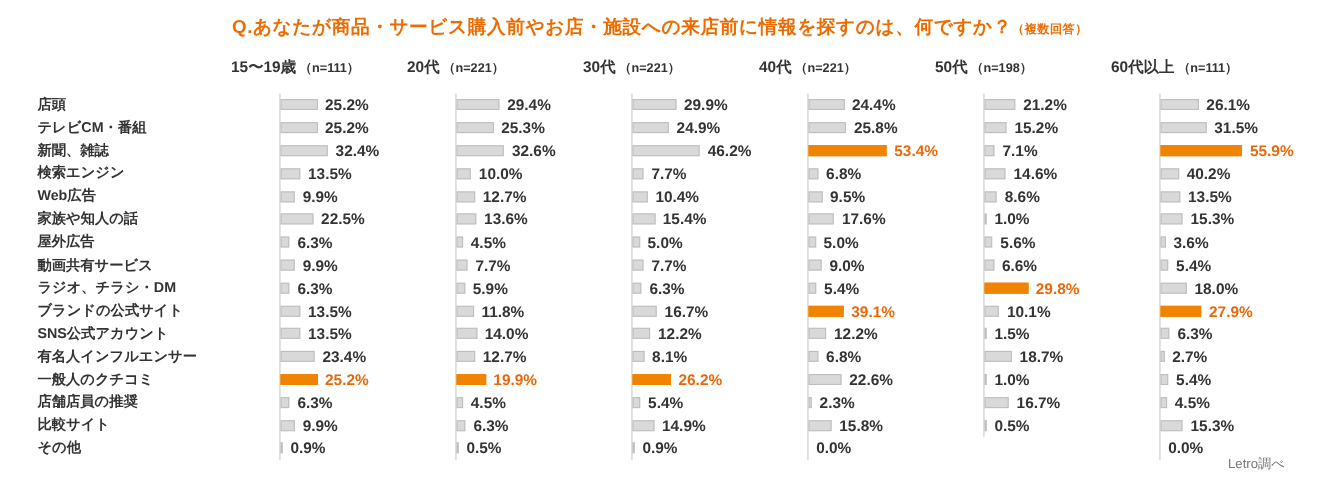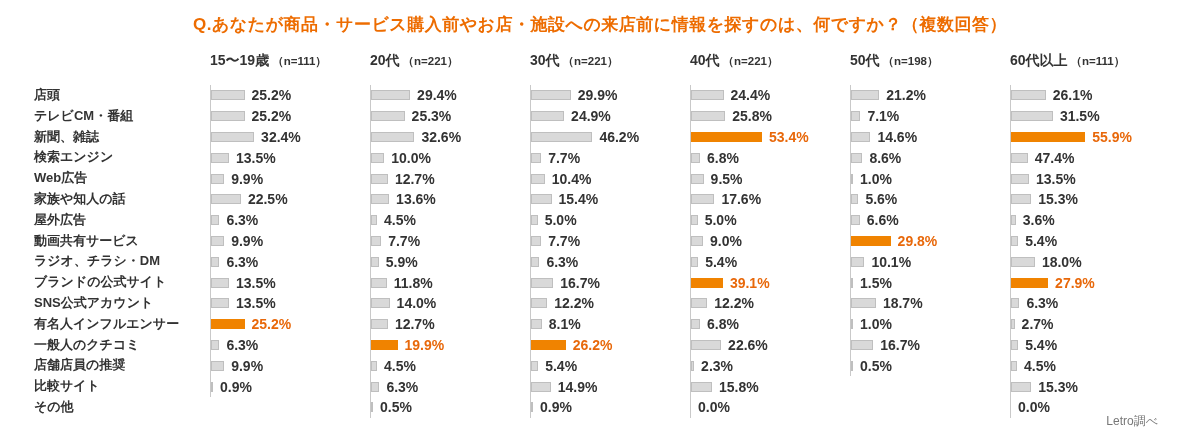--- a/index.html
+++ b/index.html
@@ -14,21 +14,21 @@
   }
   .title {
     text-align: center;
     padding-top: 13px;
     font-weight: bold;
     color: var(--accent, #ed6c00);
     font-size: 17px;
     letter-spacing: 0.5px;
     white-space: nowrap;
   }
-  .title .note { font-size: 17px; }
+  .title .note { font-size: 11px; }
   .chart {
     display: flex;
     margin-top: 16px;
     padding-left: 34px;
   }
   .labels {
     width: 176px;
     padding-top: 33px;
     flex: none;
   }
@@ -41,21 +41,21 @@
   }
   .group { width: 160px; flex: none; }
   .group-header {
     height: 33px;
     font-weight: bold;
     font-size: 14px;
     white-space: nowrap;
     color: #333;
   }
   .gh-n { font-size: 11.5px; margin-left: 3px; }
-  .rows { border-left: 1px solid #c9c9c9; }
+  .rows { border-left: 1px solid #c9c9c9; margin-left: 44px; }
   .row {
     height: 20.8px;
     display: flex;
     align-items: center;
   }
   .bar {
     height: 10px;
     flex: none;
     background: var(--bar-gray, #d9d9d9);
     border: 1px solid #bfbfbf;
@@ -66,21 +66,21 @@
   }
   .val {
     margin-left: 7px;
     font-size: 14px;
     font-weight: bold;
     white-space: nowrap;
   }
   .val.hl-text { color: var(--text-orange, #e8680a); }
   .source {
     position: absolute;
-    right: 42px;
+    right: 32px;
     bottom: 10px;
     font-size: 12px;
     color: #777;
     margin-top: 32px;
   }
 </style>
 </head>
 <body style="--accent: #ed6c00; --bar-gray: #d9d9d9; --bar-orange: #f08300; --text-orange: #e8680a;">
 
 <div class="title">
@@ -148,20 +148,24 @@
           </div>
           <div class="row">
             <div class="bar" style="width: 18px;"></div>
             <span class="val">13.5%</span>
           </div>
           <div class="row">
             <div class="bar" style="width: 18px;"></div>
             <span class="val">13.5%</span>
           </div>
           <div class="row">
+            <div class="bar" style="width: 31.1px;"></div>
+            <span class="val">23.4%</span>
+          </div>
+          <div class="row">
             <div class="bar hl" style="width: 33.5px;"></div>
             <span class="val hl-text">25.2%</span>
           </div>
           <div class="row">
             <div class="bar" style="width: 8.4px;"></div>
             <span class="val">6.3%</span>
           </div>
           <div class="row">
             <div class="bar" style="width: 13.2px;"></div>
             <span class="val">9.9%</span>
@@ -380,20 +384,24 @@
         </div>
       </div>
       <div class="group">
         <div class="group-header"><span class="gh-main">50代</span><span class="gh-n">（n=198）</span></div>
         <div class="rows">
           <div class="row">
             <div class="bar" style="width: 28.2px;"></div>
             <span class="val">21.2%</span>
           </div>
           <div class="row">
+            <div class="bar" style="width: 20.2px;"></div>
+            <span class="val">15.2%</span>
+          </div>
+          <div class="row">
             <div class="bar" style="width: 9.4px;"></div>
             <span class="val">7.1%</span>
           </div>
           <div class="row">
             <div class="bar" style="width: 19.4px;"></div>
             <span class="val">14.6%</span>
           </div>
           <div class="row">
             <div class="bar" style="width: 11.4px;"></div>
             <span class="val">8.6%</span>
@@ -450,21 +458,21 @@
           <div class="row">
             <div class="bar" style="width: 41.9px;"></div>
             <span class="val">31.5%</span>
           </div>
           <div class="row">
             <div class="bar hl" style="width: 74.3px;"></div>
             <span class="val hl-text">55.9%</span>
           </div>
           <div class="row">
             <div class="bar" style="width: 16.8px;"></div>
-            <span class="val">47.4%</span>
+            <span class="val">40.2%</span>
           </div>
           <div class="row">
             <div class="bar" style="width: 18px;"></div>
             <span class="val">13.5%</span>
           </div>
           <div class="row">
             <div class="bar" style="width: 20.3px;"></div>
             <span class="val">15.3%</span>
           </div>
           <div class="row">

